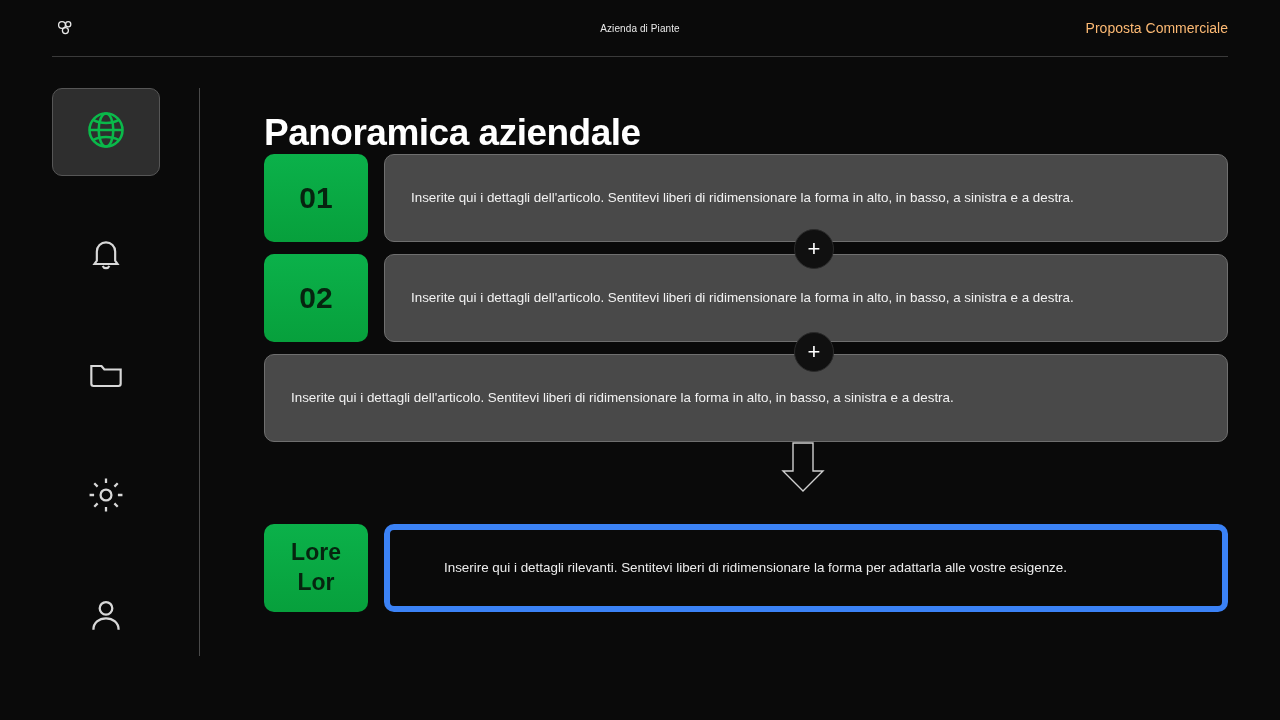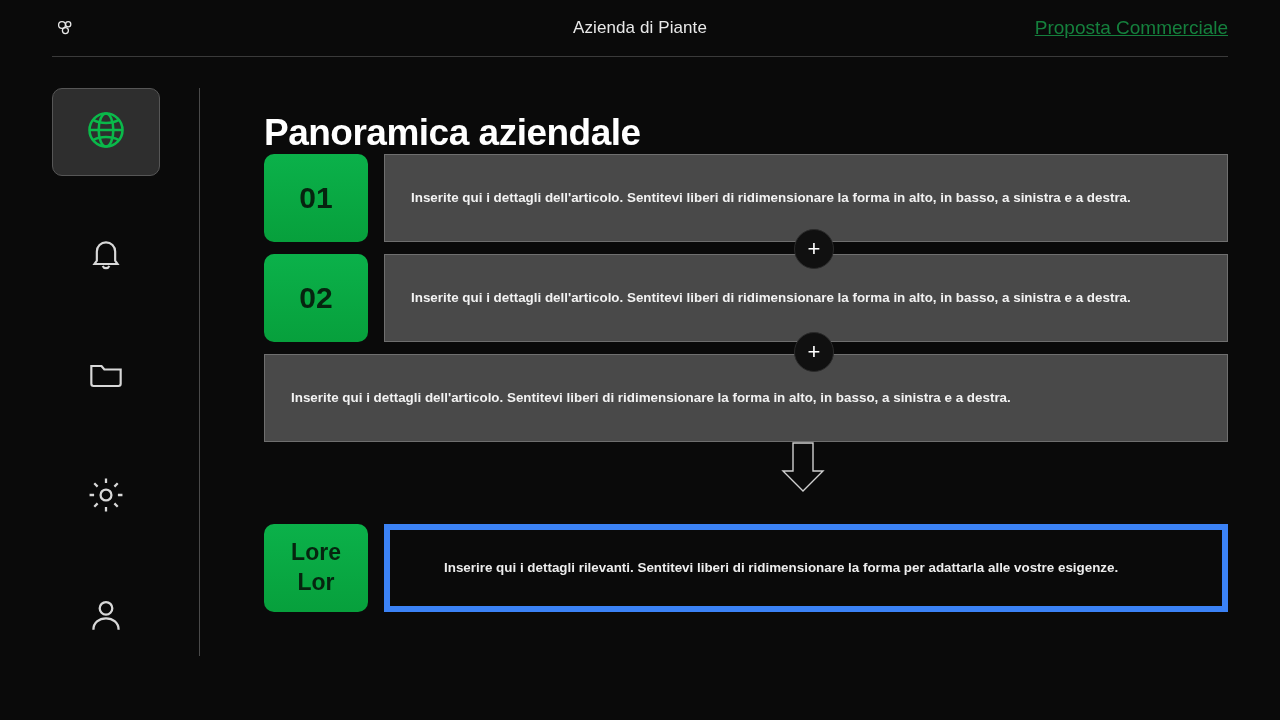--- a/index.html
+++ b/index.html
@@ -27,31 +27,30 @@
   }
   .brand-mark {
     width: 26px; height: 26px;
     display: flex; align-items: center; justify-content: center;
     color: #e8e8e8;
   }
   .topbar-center {
     position: absolute;
     left: 0; right: 0;
     text-align: center;
-    font-size: 17px;
+    font-size: 10px;
     color: #e9e9e9;
     letter-spacing: .1px;
   }
   .topbar-right {
     margin-left: auto;
-    font-size: 19px;
-    color: #15803d;
+    font-size: 14px;
+    color: #fdba74;
     position: relative;
     z-index: 2;
-    text-decoration: underline;
   }
 
   
   .rail {
     position: absolute;
     left: 52px; top: 88px;
     width: 108px; height: 570px;
     display: flex;
     flex-direction: column;
     align-items: center;
@@ -112,26 +111,25 @@
   }
   .num-chip.small {
     font-size: 23px;
     font-weight: 600;
     line-height: 1.3;
     text-align: center;
   }
   .row-body {
     flex: 1 1 auto;
     min-height: 88px;
-    border-radius: 0;
+    border-radius: 10px;
     background: #494949;
     border: 1px solid #6f6f6f;
     display: flex; align-items: center;
     padding: 10px 26px;
-    font-weight: bold;
   }
   .row-body p {
     font-size: 13.4px;
     color: #f2f2f2;
     line-height: 1.55;
   }
   .row-body.outline {
     background: transparent;
     border: 6px solid #3b82f6;
     padding: 10px 54px 10px 54px;

